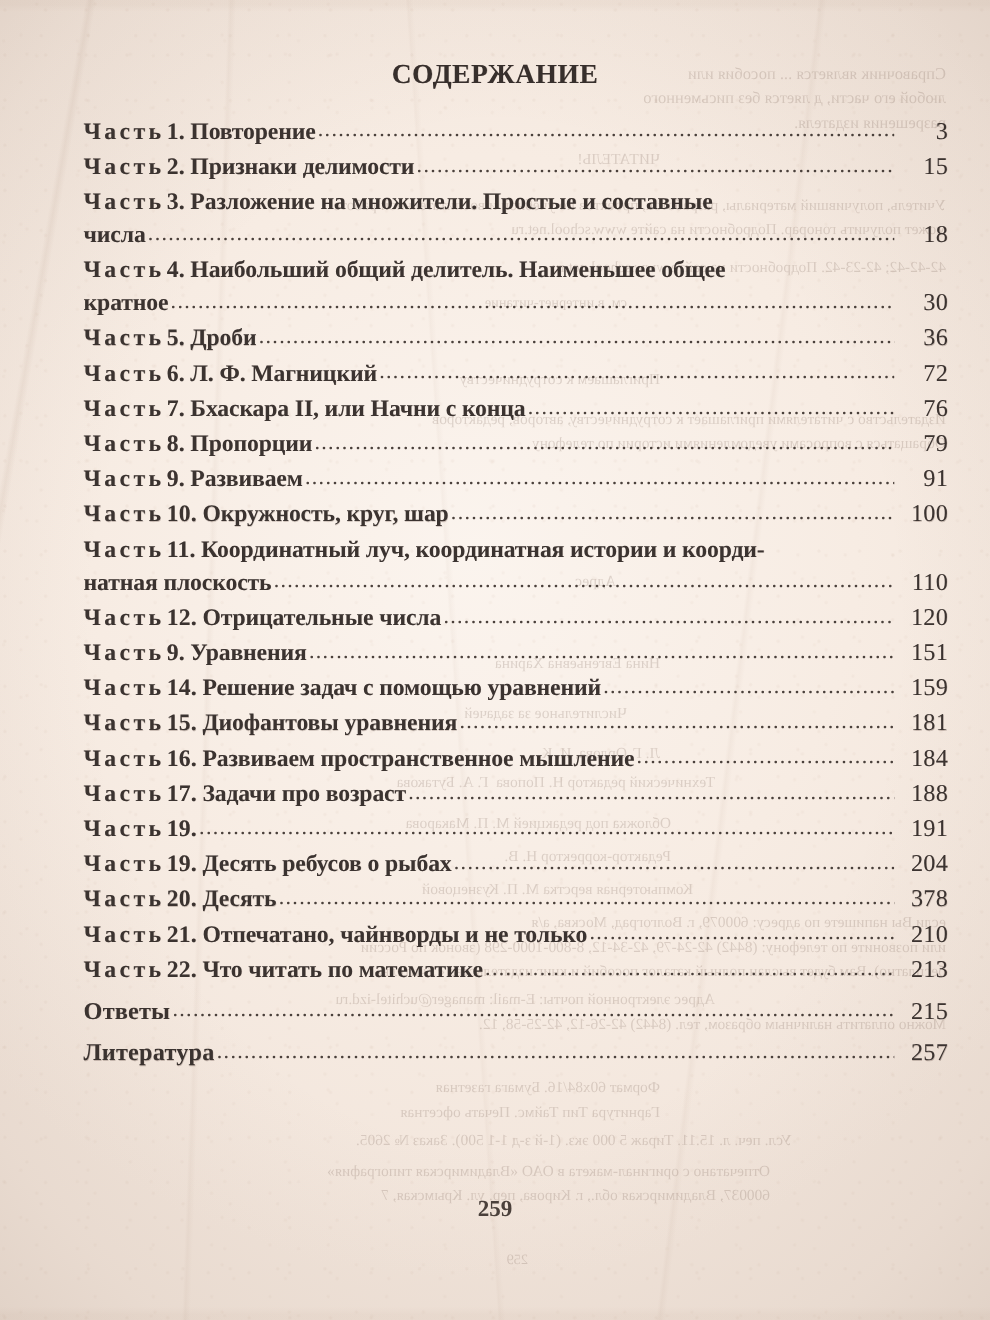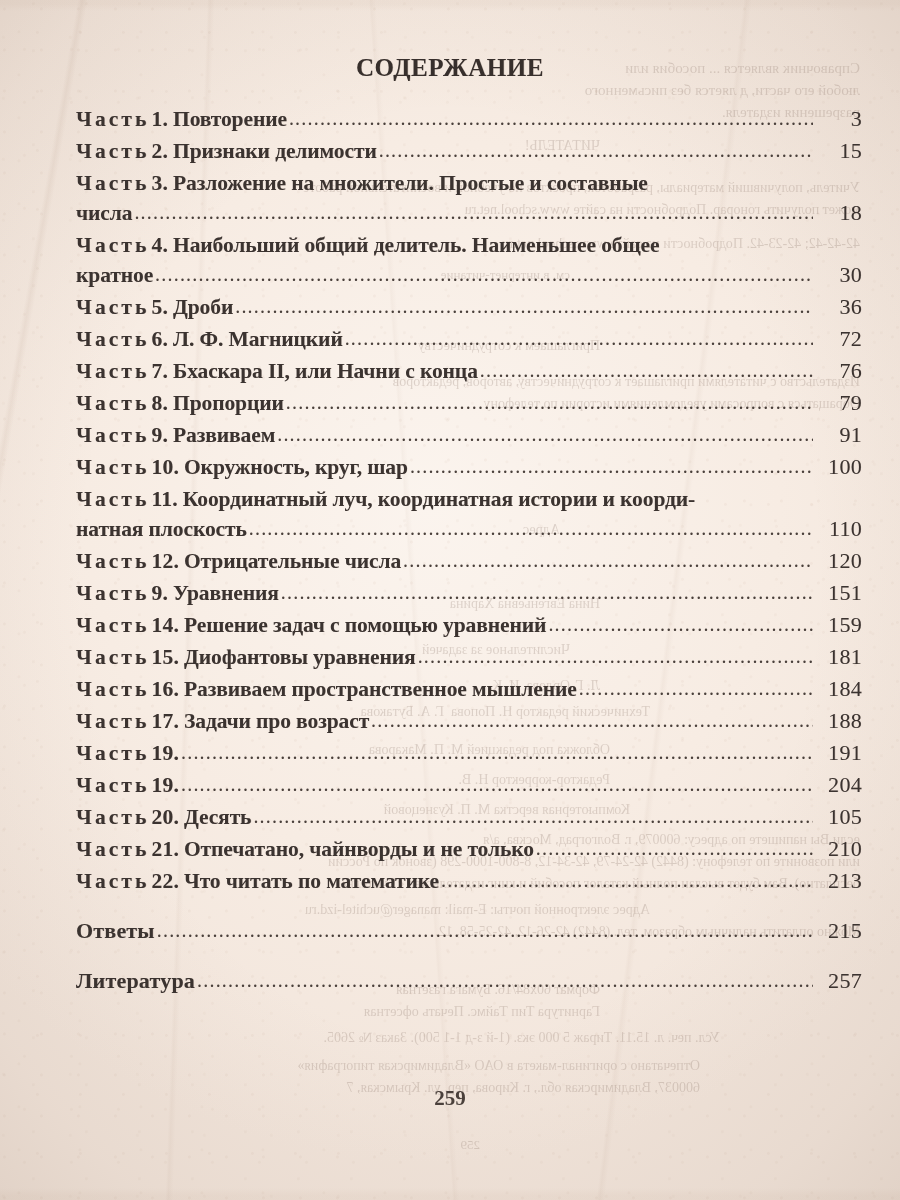--- a/index.html
+++ b/index.html
@@ -160,21 +160,21 @@
     font-size: 22px;
     letter-spacing: .3px;
     text-shadow: .35px .25px 0 rgba(90,70,60,.28);
   }
   
   .plain .part {
     letter-spacing: .2px;
     font-weight: bold;
     font-size: 22px;
   }
-  .plain { margin-top: 20px; font-family: Liberation Serif, serif; }
+  .plain { margin-top: 8px; font-family: Liberation Serif, serif; }
 
   #folio {
     position: absolute;
     left: 0;
     top: 1086px;
     width: 900px;
     text-align: center;
     font-size: 21px;
     font-weight: bold;
     color: #4a403b;
@@ -392,31 +392,32 @@
           <span class="part">Часть</span>
           <span class="num">19.</span>
           <span class="leader"></span>
           <span class="page">191</span>
         </div>
       </div>
       <div class="entry">
         <div class="row">
           <span class="part">Часть</span>
           <span class="num">19.</span>
+          <span class="caption">Десять ребусов о рыбах</span>
           <span class="leader"></span>
           <span class="page">204</span>
         </div>
       </div>
       <div class="entry">
         <div class="row">
           <span class="part">Часть</span>
           <span class="num">20.</span>
           <span class="caption">Десять</span>
           <span class="leader"></span>
-          <span class="page">105</span>
+          <span class="page">378</span>
         </div>
       </div>
       <div class="entry">
         <div class="row">
           <span class="part">Часть</span>
           <span class="num">21.</span>
           <span class="caption">Отпечатано, чайнворды и не только</span>
           <span class="leader"></span>
           <span class="page">210</span>
         </div>

